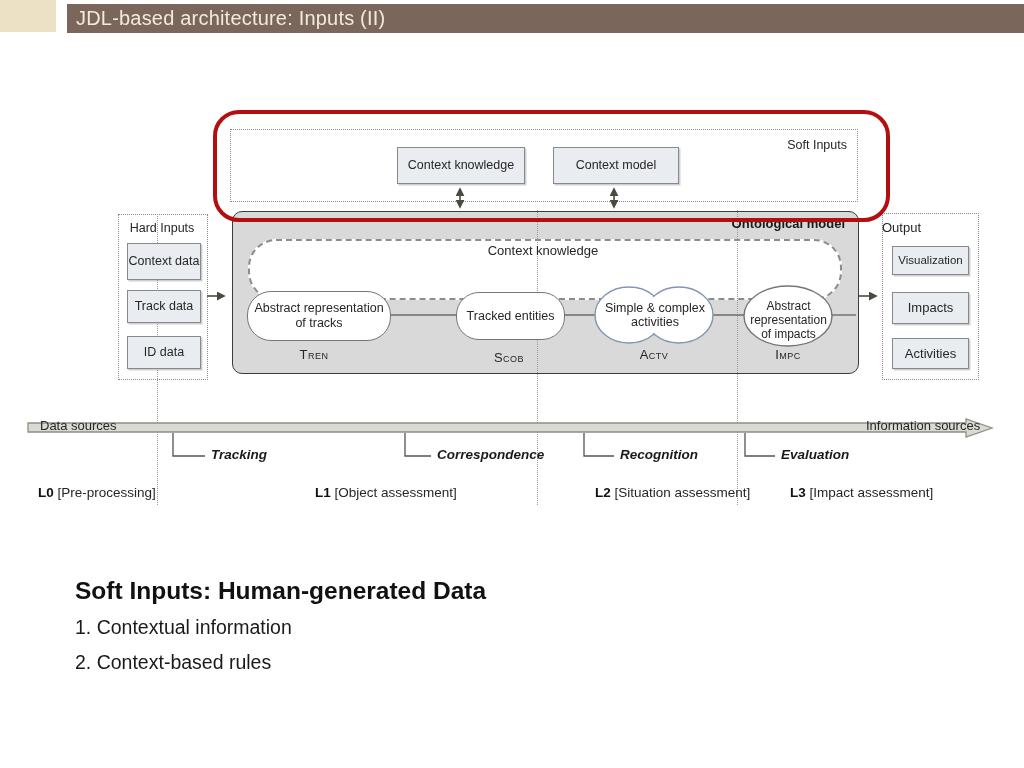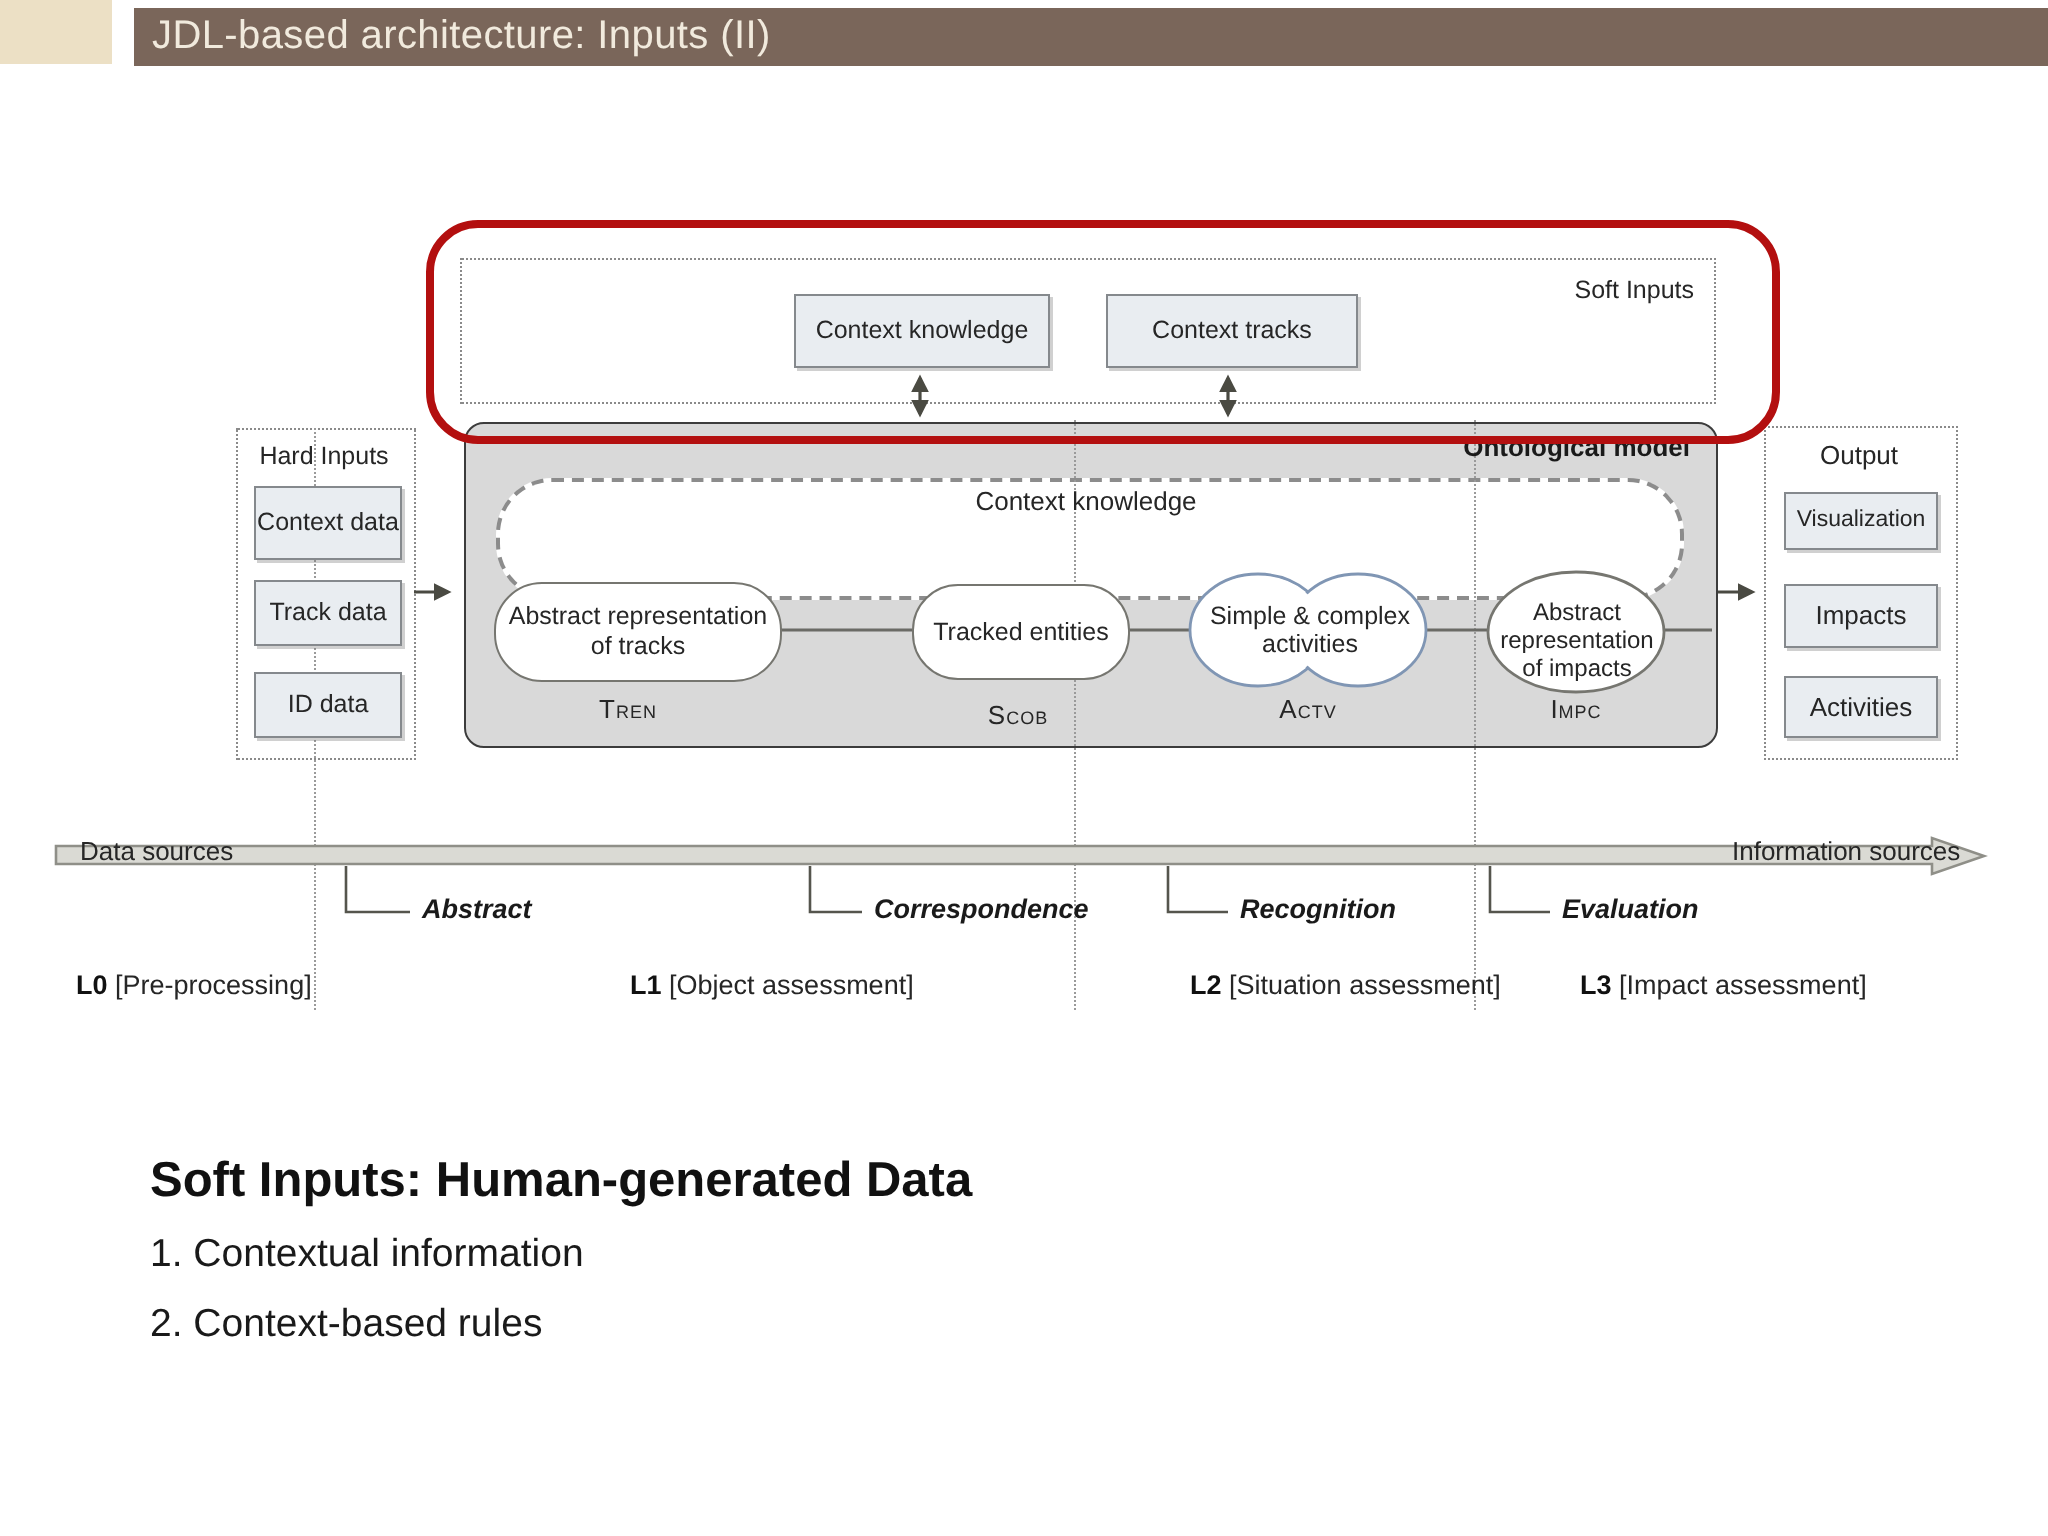--- a/index.html
+++ b/index.html
@@ -75,21 +75,21 @@
 
   <div class="diagram">
 
     <div class="vdiv" style="left:157px;top:214px;height:291px;"></div>
     <div class="vdiv" style="left:537px;top:210px;height:295px;"></div>
     <div class="vdiv" style="left:737px;top:210px;height:295px;"></div>
 
     <div class="dotfra" style="left:230px;top:129px;width:626px;height:71px;"></div>
     <div class="grouplab" style="left:700px;top:138px;width:147px;text-align:right;">Soft Inputs</div>
     <div class="sbox" style="left:397px;top:147px;width:126px;height:35px;">Context knowledge</div>
-    <div class="sbox" style="left:553px;top:147px;width:124px;height:35px;">Context tracks</div>
+    <div class="sbox" style="left:553px;top:147px;width:124px;height:35px;">Context model</div>
 
     <div class="dotfra" style="left:118px;top:214px;width:88px;height:164px;"></div>
     <div class="grouplab" style="left:118px;top:221px;width:88px;text-align:center;">Hard Inputs</div>
     <div class="sbox" style="left:127px;top:243px;width:72px;height:35px;">Context data</div>
     <div class="sbox" style="left:127px;top:290px;width:72px;height:31px;">Track data</div>
     <div class="sbox" style="left:127px;top:336px;width:72px;height:31px;">ID data</div>
 
     <div class="onto"></div>
     <div class="onto-label">Ontological model</div>
     <div class="ck-dashed"></div>
@@ -99,21 +99,21 @@
     <div class="stadium" style="left:247px;top:291px;width:142px;height:48px;">Abstract representation of tracks</div>
     <div class="nodetext" style="left:597px;top:291px;width:116px;height:48px;">Simple &amp; complex activities</div>
     <div class="nodetext" style="left:745px;top:288px;width:87px;height:66px;font-size:12px;">Abstract representation of impacts</div>
 
     <div class="tag" style="left:254px;top:347px;">Tren</div>
     <div class="tag" style="left:449px;top:350px;">Scob</div>
     <div class="tag" style="left:594px;top:347px;">Actv</div>
     <div class="tag" style="left:728px;top:347px;">Impc</div>
 
     <div class="dotfra" style="left:882px;top:213px;width:95px;height:165px;"></div>
-    <div class="grouplab" style="left:882px;top:220px;width:95px;text-align:center;font-size:13px;">Output</div>
+    <div class="grouplab" style="left:882px;top:220px;width:95px;text-align:left;font-size:13px;">Output</div>
     <div class="sbox" style="left:892px;top:246px;width:75px;height:27px;font-size:11.5px;">Visualization</div>
     <div class="sbox" style="left:892px;top:292px;width:75px;height:30px;font-size:13px;">Impacts</div>
     <div class="sbox" style="left:892px;top:338px;width:75px;height:29px;font-size:13px;">Activities</div>
 
     <svg class="lines" width="1024" height="768" viewBox="0 0 1024 768">
       <defs>
         <marker id="arr" viewBox="0 0 10 10" refX="8" refY="5" markerWidth="9" markerHeight="9" orient="auto-start-reverse" markerUnits="userSpaceOnUse">
           <path d="M0,0 L10,5 L0,10 z" fill="#4a4a42"></path>
         </marker>
       </defs>
@@ -143,21 +143,21 @@
       <path d="M405,433 V456 H431" fill="none" stroke="#55554d" stroke-width="1.3"></path>
       <path d="M584,433 V456 H614" fill="none" stroke="#55554d" stroke-width="1.3"></path>
       <path d="M745,433 V456 H775" fill="none" stroke="#55554d" stroke-width="1.3"></path>
     </svg>
 
     <div class="redbox"></div>
 
     <div class="tl-lab" style="left:40px;top:399px;">Data sources</div>
     <div class="tl-lab" style="left:866px;top:399px;">Information sources</div>
 
-    <div class="proc" style="left:211px;">Abstract</div>
+    <div class="proc" style="left:211px;">Tracking</div>
     <div class="proc" style="left:437px;">Correspondence</div>
     <div class="proc" style="left:620px;">Recognition</div>
     <div class="proc" style="left:781px;">Evaluation</div>
 
     <div class="lvl" style="left:38px;"><b>L0</b>&nbsp;<span>[Pre-processing]</span></div>
     <div class="lvl" style="left:315px;"><b>L1</b>&nbsp;<span>[Object assessment]</span></div>
     <div class="lvl" style="left:565px;margin-left:30px;"><b>L2</b>&nbsp;<span>[Situation assessment]</span></div>
     <div class="lvl" style="left:790px;"><b>L3</b>&nbsp;<span>[Impact assessment]</span></div>
   </div>
 

